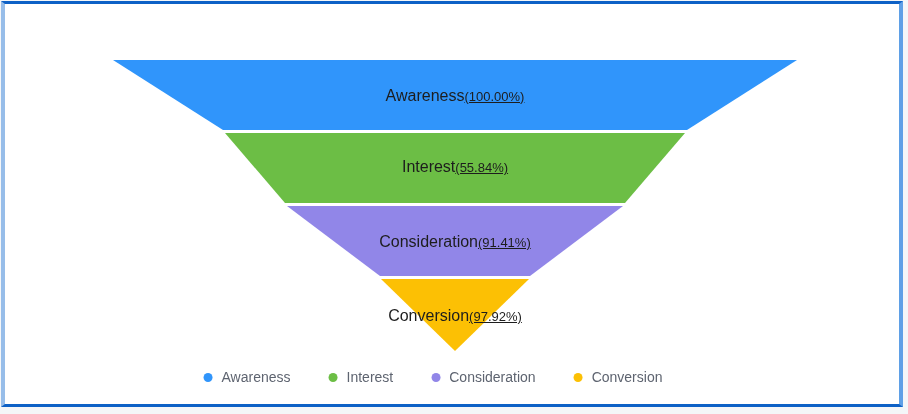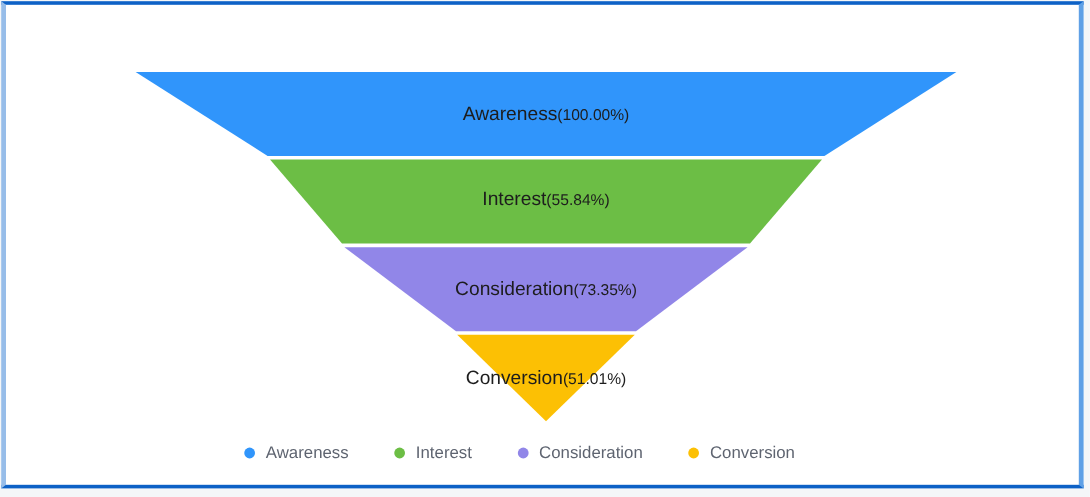--- a/index.html
+++ b/index.html
@@ -34,21 +34,21 @@
   }
   .flabel {
     position: absolute;
     left: 455px;
     transform: translate(-50%, -50%);
     white-space: nowrap;
     color: #1d1d1d;
     z-index: 3;
   }
   .fname { font-size: 16px; }
-  .fpct  { font-size: 13px; }
+  .fpct  { font-size: 13px; text-decoration: underline; }
   .legend {
     position: absolute;
     top: 369px;
     left: calc(50% - 21px);
     transform: translateX(-50%);
     display: flex;
     align-items: center;
     gap: 38px;
     z-index: 3;
   }
@@ -81,24 +81,24 @@
   <polygon points="381,279 529,279 455,351" fill="#fcc004"></polygon>
 </svg>
 
 <div class="flabel" style="top:96px">
   <span class="fname">Awareness</span><span class="fpct">(100.00%)</span>
 </div>
 <div class="flabel" style="top:167px">
   <span class="fname">Interest</span><span class="fpct">(55.84%)</span>
 </div>
 <div class="flabel" style="top:242px">
-  <span class="fname">Consideration</span><span class="fpct">(73.35%)</span>
+  <span class="fname">Consideration</span><span class="fpct">(91.41%)</span>
 </div>
 <div class="flabel" style="top:316px">
-  <span class="fname">Conversion</span><span class="fpct">(51.01%)</span>
+  <span class="fname">Conversion</span><span class="fpct">(97.92%)</span>
 </div>
 
 <div class="legend">
   <div class="legend-item">
     <span class="legend-dot" style="background: rgb(48, 149, 251);"></span>
     <span class="legend-label">Awareness</span>
   </div>
   <div class="legend-item">
     <span class="legend-dot" style="background: rgb(108, 190, 69);"></span>
     <span class="legend-label">Interest</span>

